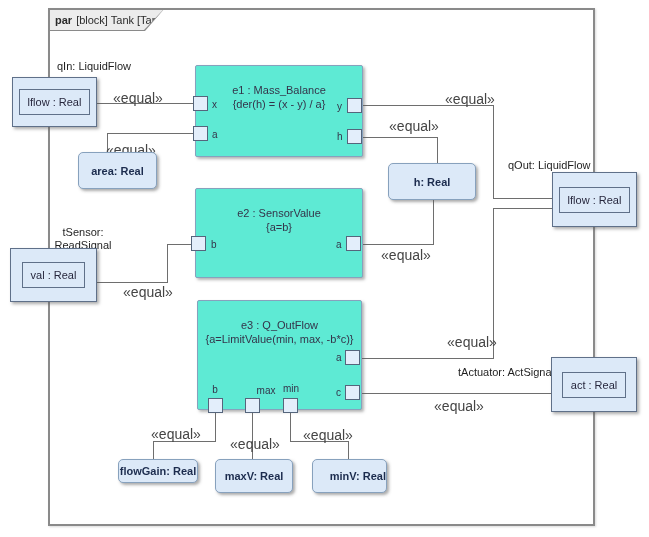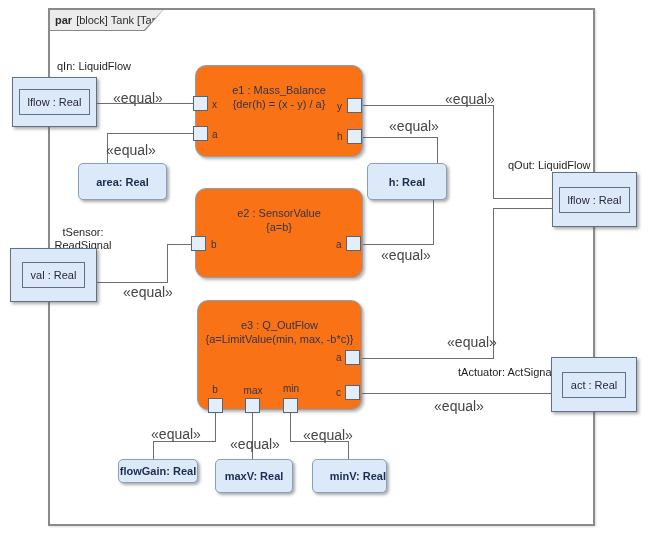--- a/index.html
+++ b/index.html
@@ -11,21 +11,21 @@
   .frame{position:absolute;left:48px;top:8px;width:543px;height:514px;
     border:2px solid #8a8a8a;box-shadow:1px 1px 2px rgba(0,0,0,.15);}
   .tab-outer{position:absolute;left:48px;top:8px;width:117px;height:23px;background:#8a8a8a;
     clip-path:polygon(0 0,100% 0,calc(100% - 20px) 100%,0 100%);}
   .tab-inner{position:absolute;left:50px;top:10px;width:113px;height:20px;background:#ececec;
     clip-path:polygon(0 0,100% 0,calc(100% - 19px) 100%,0 100%);
     font-size:11px;color:#2b2b2b;line-height:20px;padding-left:5px;box-sizing:border-box;white-space:nowrap;}
   .tab-inner .kw{font-weight:bold;}
   .tab-inner .rest{margin-left:4px;}
   
-  .cblock{position:absolute;background:#f97316;border:1px solid #87a1bd;border-radius:11px;
+  .cblock{position:absolute;background:#5eead4;border:1px solid #87a1bd;border-radius:2px;
     box-shadow:2px 2px 3px rgba(90,90,90,.45);text-align:center;box-sizing:border-box;}
   .cblock .title{font-size:11px;color:#34344a;margin-top:17px;line-height:14px;}
   .cblock .expr{font-size:11px;color:#34344a;line-height:14px;}
   
   .port{position:absolute;width:15px;height:15px;background:#e3eefb;border:1px solid #55657c;box-sizing:border-box;}
   .plabel{position:absolute;font-size:10px;color:#34344a;line-height:11px;}
   .plabel.c{text-align:center;}
   
   .vbox{position:absolute;background:#dce9f8;border:1px solid #87a1bd;border-radius:5px;
     box-shadow:2px 2px 3px rgba(90,90,90,.5);display:flex;align-items:center;justify-content:center;
@@ -133,27 +133,27 @@
     <div class="expr">{a=LimitValue(min, max, -b*c)}</div>
   </div>
   <div class="port" style="left:345px;top:350px;"></div>
   <div class="port" style="left:345px;top:385px;"></div>
   <div class="port" style="left:208px;top:398px;"></div>
   <div class="port" style="left:245px;top:398px;"></div>
   <div class="port" style="left:283px;top:398px;"></div>
   <div class="plabel" style="left:336px;top:352px;">a</div>
   <div class="plabel" style="left:336px;top:387px;">c</div>
   <div class="plabel c" style="left:203px;top:384px;width:24px;">b</div>
-  <div class="plabel c" style="left:241px;top:385px;width:24px;">max</div>
+  <div class="plabel c" style="left:254px;top:385px;width:24px;">max</div>
   <div class="plabel c" style="left:279px;top:383px;width:24px;">min</div>
 
-  <div class="vbox" style="left:78px;top:163px;width:89px;height:37px;align-items:center;">
+  <div class="vbox" style="left:78px;top:152px;width:79px;height:37px;align-items:center;">
       <span>area: Real</span>
     </div>
-  <div class="vbox" style="left:367px;top:163px;width:80px;height:37px;">
+  <div class="vbox" style="left:388px;top:163px;width:88px;height:37px;">
       <span>h: Real</span>
     </div>
   <div class="vbox" style="left:118px;top:459px;width:80px;height:24px;">
       <span>flowGain: Real</span>
     </div>
   <div class="vbox" style="left:215px;top:459px;width:78px;height:34px;">
       <span>maxV: Real</span>
     </div>
   <div class="vbox" style="left:312px;top:459px;width:75px;height:34px;justify-content:flex-end;">
       <span>minV: Real</span>

